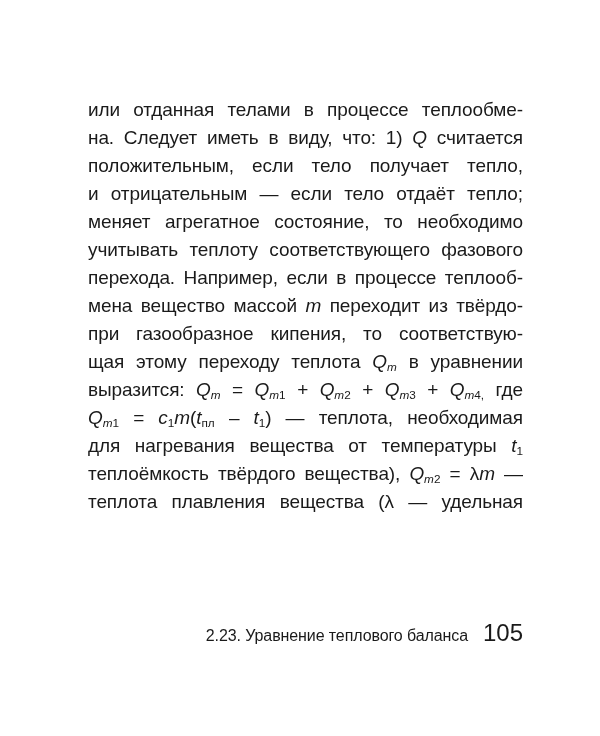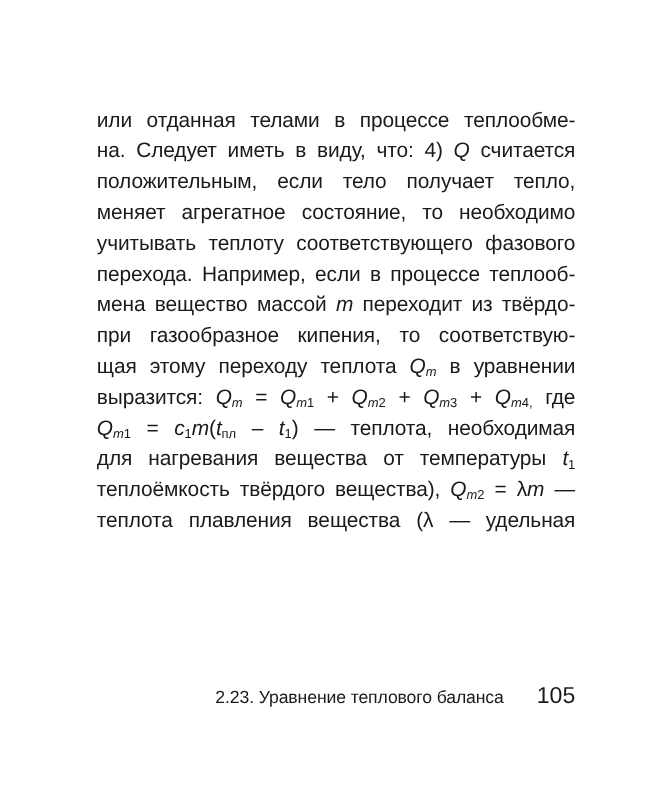--- a/index.html
+++ b/index.html
@@ -48,32 +48,33 @@
     width: 435px;
     text-align: right;
     line-height: 26px;
   }
   .footer-section {
     font-size: 16px;
     letter-spacing: -0.1px;
     text-align: center;
   }
   .footer-pagenum {
-    font-size: 21px;
-    margin-left: 30px;
+    font-size: 24px;
+    margin-left: 15px;
   }
 </style>
 </head>
 <body>
 
 <div class="page">
   <div class="text-block" id="text-block">
       <div class="line"><span>или отданная телами в процессе теплообме-</span></div>
-      <div class="line"><span>на. Следует иметь в виду, что: 4) </span><span class="i">Q</span><span> считается</span></div>
+      <div class="line"><span>на. Следует иметь в виду, что: 1) </span><span class="i">Q</span><span> считается</span></div>
       <div class="line"><span>положительным, если тело получает тепло,</span></div>
+      <div class="line"><span>и отрицательным — если тело отдаёт тепло;</span></div>
       <div class="line"><span>меняет агрегатное состояние, то необходимо</span></div>
       <div class="line"><span>учитывать теплоту соответствующего фазового</span></div>
       <div class="line"><span>перехода. Например, если в процессе теплооб-</span></div>
       <div class="line"><span>мена вещество массой </span><span class="i">m</span><span> переходит из твёрдо-</span></div>
       <div class="line"><span>при газообразное кипения, то соответствую-</span></div>
       <div class="line"><span>щая этому переходу теплота </span><span class="i">Q</span><span class="is">m</span><span> в уравнении</span></div>
       <div class="line"><span>выразится: </span><span class="i">Q</span><span class="is">m</span><span> = </span><span class="i">Q</span><span class="is">m</span><span class="s">1</span><span> + </span><span class="i">Q</span><span class="is">m</span><span class="s">2</span><span> + </span><span class="i">Q</span><span class="is">m</span><span class="s">3</span><span> + </span><span class="i">Q</span><span class="is">m</span><span class="s">4,</span><span> где</span></div>
       <div class="line"><span class="i">Q</span><span class="is">m</span><span class="s">1</span><span> = </span><span class="i">c</span><span class="s">1</span><span class="i">m</span><span>(</span><span class="i">t</span><span class="s">пл</span><span> – </span><span class="i">t</span><span class="s">1</span><span>) — теплота, необходимая</span></div>
       <div class="line"><span>для нагревания вещества от температуры </span><span class="i">t</span><span class="s">1</span></div>
       <div class="line"><span>теплоёмкость твёрдого вещества), </span><span class="i">Q</span><span class="is">m</span><span class="s">2</span><span> = λ</span><span class="i">m</span><span> —</span></div>

